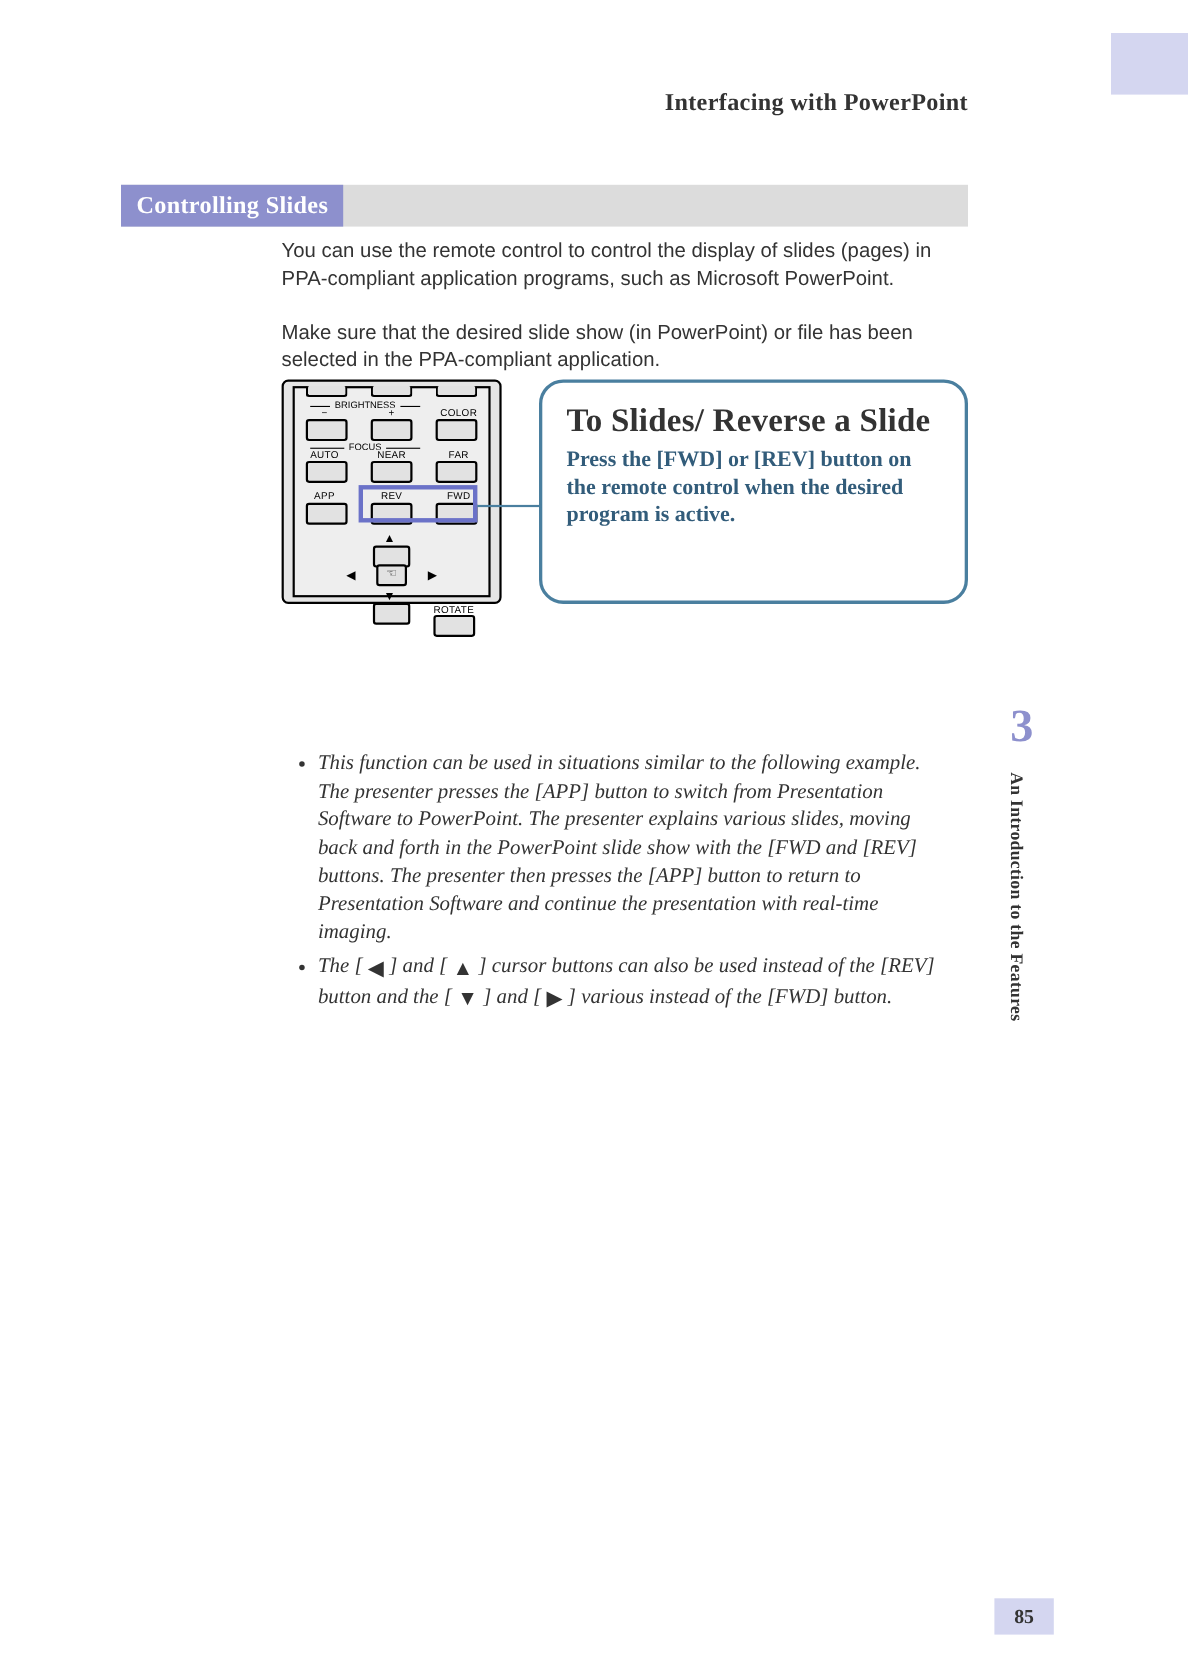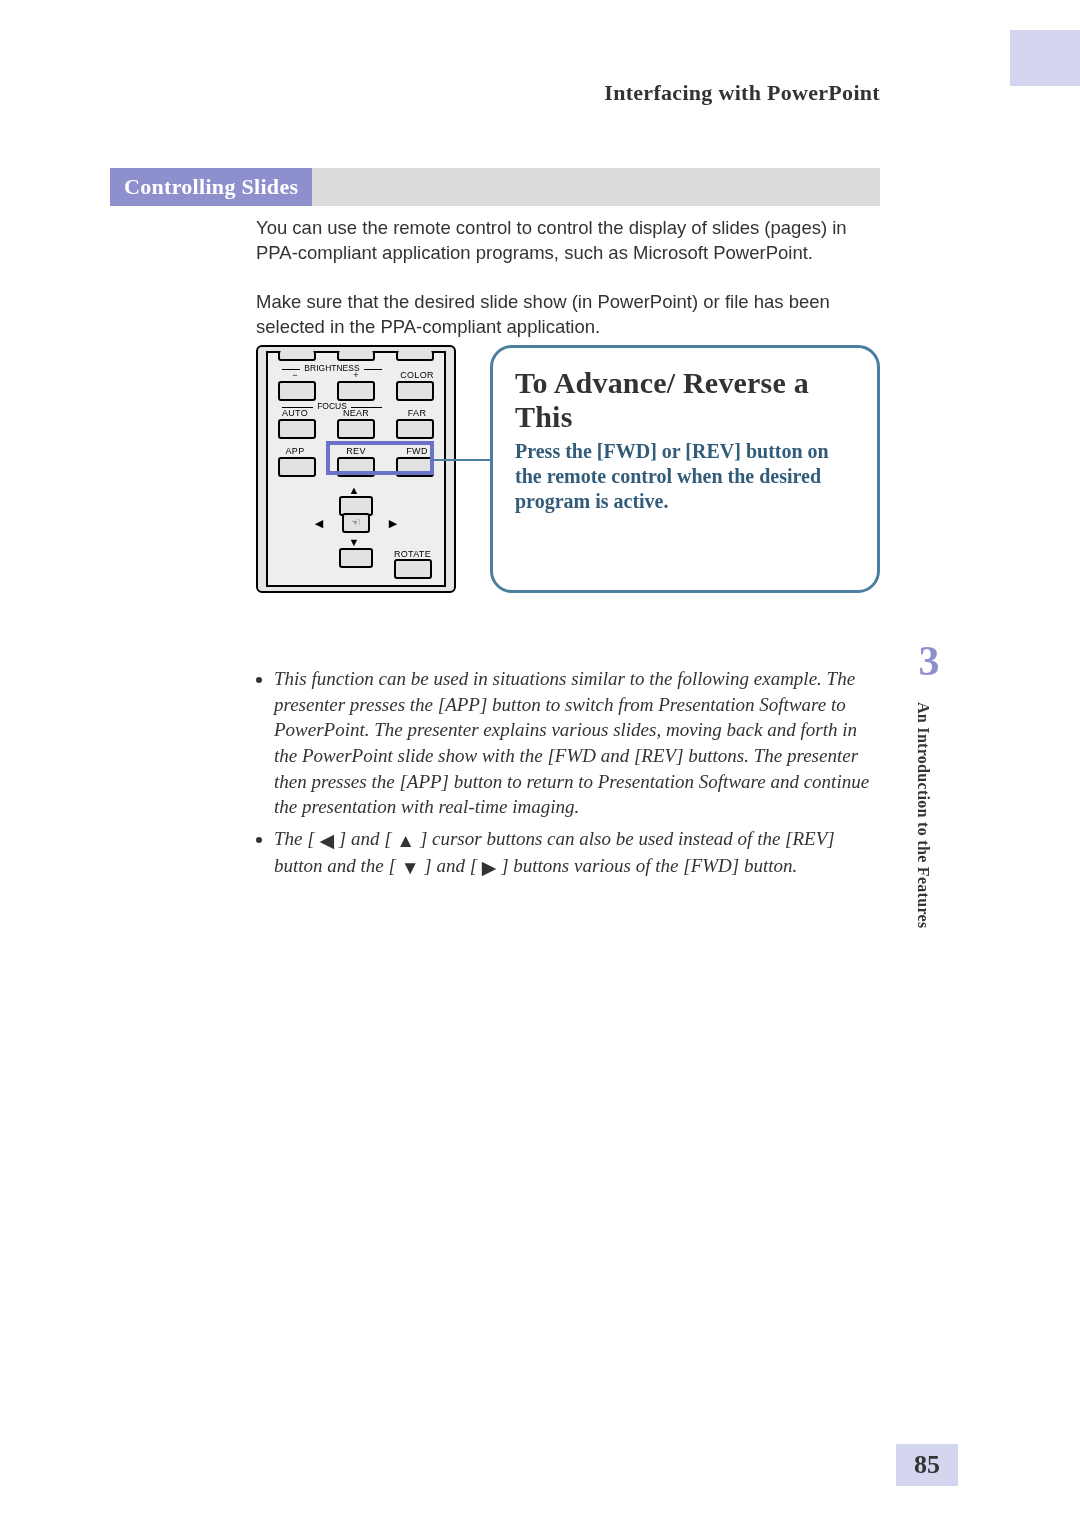--- a/index.html
+++ b/index.html
@@ -59,21 +59,21 @@
 
   
   .mid-row {
     position: absolute;
     top: 345px; left: 256px; right: 200px;
     display: flex;
     gap: 34px;
   }
   .remote-wrap {
     position: relative;
-    width: 200px; height: 248px;
+    width: 200px; height: 204px;
     flex: 0 0 200px;
   }
   .remote-outer {
     position: absolute; inset: 0;
     border: 2px solid #000;
     border-radius: 6px;
     background: #e5e5e5;
     box-sizing: border-box;
   }
   .remote-inner {
@@ -185,21 +185,21 @@
   .note-head {
     font-family: "Georgia", serif;
     font-style: italic;
     font-size: 21px;
     color: #333;
     letter-spacing: .4px;
     margin-bottom: 6px;
   }
   .note-head .dots { font-style: normal; letter-spacing: 2px; }
   .note-block ul {
-    margin:0; padding-left: 18px;
+    margin:15px; padding-left: 18px;
   }
   .note-block li {
     font-family: "Georgia", serif;
     font-style: italic;
     font-size: 19px;
     line-height: 1.35;
     color: #333;
     margin-bottom: 6px;
   }
   .inline-tri {
@@ -232,21 +232,21 @@
     letter-spacing: .3px;
   }
 
   .page-num-box {
     position: absolute;
     right: 122px; bottom: 40px;
     background: #d4d6f0;
     padding: 6px 18px;
     font-family: "Georgia", serif;
     font-weight: 700;
-    font-size: 26px;
+    font-size: 18px;
     color: #333;
   }
 </style>
 </head>
 <body>
 
 <div class="page">
 
   <div class="side-tab"></div>
 
@@ -329,30 +329,30 @@
           <div class="btn"></div>
         </div>
       </div>
 
       <div class="highlight-box" style="left:70px; top:96px; width:108px; height:34px;"></div>
     </div>
 
     <div class="callout-line" style="left:178px; top:114px; width:58px;"></div>
 
     <div class="callout">
-      <h2>To Advance/ Reverse a This</h2>
+      <h2>To Slides/ Reverse a Slide</h2>
       <p class="lead">Press the [FWD] or [REV] button on the remote control when the desired program is active.</p>
     </div>
   </div>
 
   <div class="note-block">
     <ul>
       <li>This function can be used in situations similar to the following example. The presenter presses the [APP] button to switch from Presentation Software to PowerPoint. The presenter explains various slides, moving back and forth in the PowerPoint slide show with the [FWD and [REV] buttons. The presenter then presses the [APP] button to return to Presentation Software and continue the presentation with real-time imaging.</li>
       <li>
-        <span>The [ </span><span class="inline-tri">◀</span><span> ] and [ </span><span class="inline-tri">▲</span><span> ] cursor buttons can also be used instead of the [REV] button and the [ </span><span class="inline-tri">▼</span><span> ] and [ </span><span class="inline-tri">▶</span><span> ] buttons various of the [FWD] button.</span>
+        <span>The [ </span><span class="inline-tri">◀</span><span> ] and [ </span><span class="inline-tri">▲</span><span> ] cursor buttons can also be used instead of the [REV] button and the [ </span><span class="inline-tri">▼</span><span> ] and [ </span><span class="inline-tri">▶</span><span> ] various instead of the [FWD] button.</span>
       </li>
     </ul>
   </div>
 
   <div class="side-rail">
     <div class="chap">3</div>
     <div class="vtext">An Introduction to the Features</div>
   </div>
 
   <div class="page-num-box">85</div>

